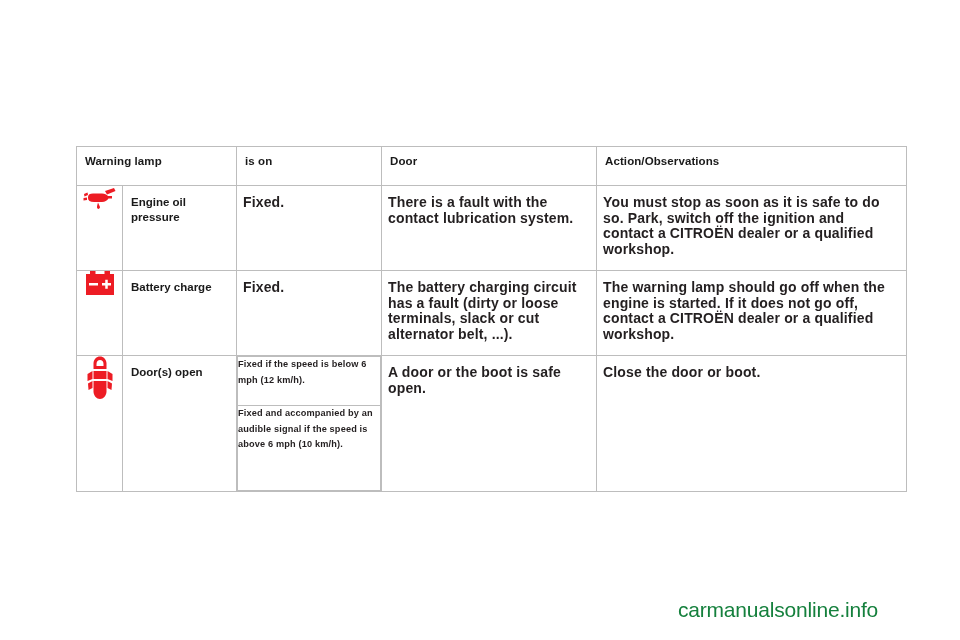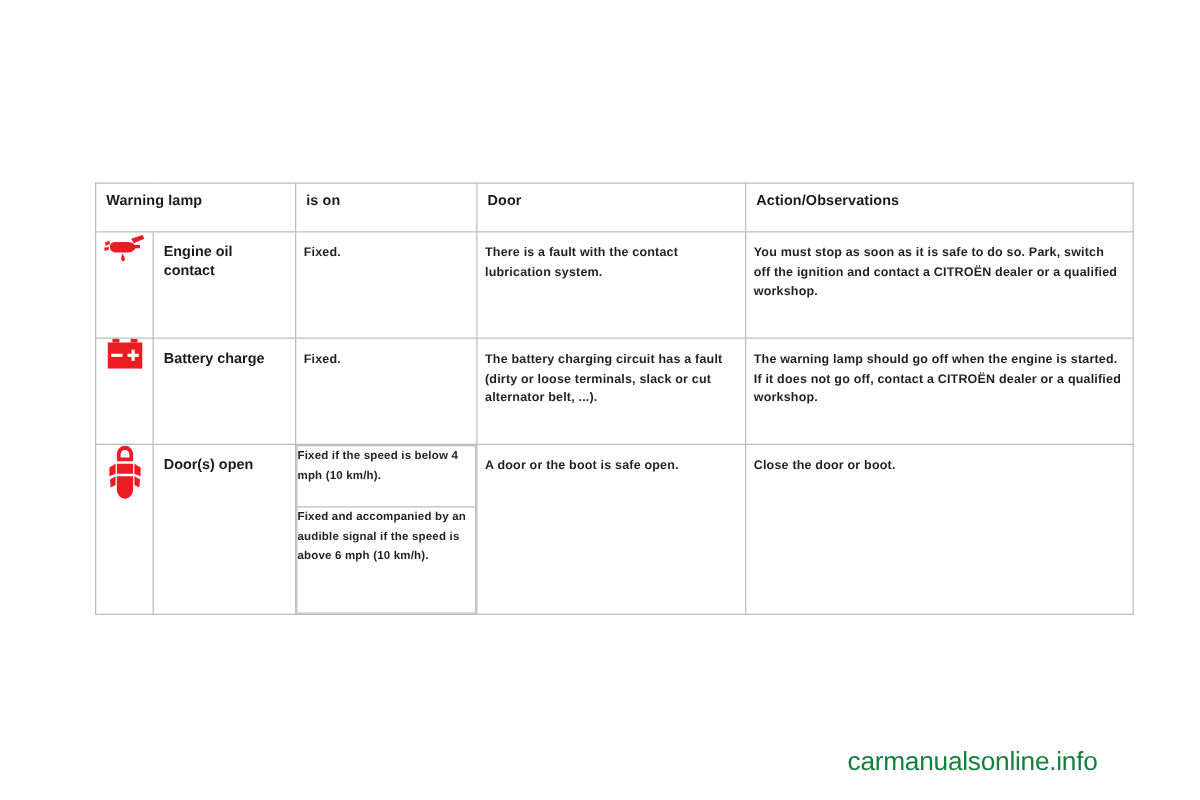--- a/index.html
+++ b/index.html
@@ -72,21 +72,21 @@
     font-weight: bold;
     color: #1a1a1a;
     line-height: 15px;
     padding: 9px 6px 9px 8px !important;
     vertical-align: top;
   }
   .cell-label.mid { vertical-align: middle; }
 
   .cell-body {
     background: #ffffff;
-    font-size: 10px;
+    font-size: 14px;
     font-weight: bold;
     color: #231f20;
     line-height: 15.5px;
     padding: 9px 8px 9px 6px !important;
     vertical-align: top;
     letter-spacing: 0.15px;
   }
   .cell-body.mid { vertical-align: middle; }
 
   
@@ -161,21 +161,21 @@
               <path d="M44 10 L62 4 L65 10 L48 17 Z"></path>
 
               <path d="M30 33 L34 42 C34 45 31 47 29 45 C27 43 28 40 30 33 Z"></path>
 
               <path d="M2 16 L9 13 L10 18 L3 21 Z"></path>
               <path d="M1 24 L8 23 L8 28 L1 29 Z"></path>
             </g>
           </svg>
         </span>
       </td>
-      <td class="cell-label">Engine oil contact</td>
+      <td class="cell-label">Engine oil pressure</td>
       <td class="cell-body">Fixed.</td>
       <td class="cell-body">There is a fault with the contact lubrication system.</td>
       <td class="cell-body">You must stop as soon as it is safe to do so. Park, switch off the ignition and contact a CITROËN dealer or a qualified workshop.</td>
     </tr>
 
     <tr>
       <td class="cell-icon" style="height:84px">
         <span class="icon-box">
           <svg width="28" height="24" viewBox="0 0 56 48" xmlns="http://www.w3.org/2000/svg">
             <g fill="#ED1C24">
@@ -225,21 +225,21 @@
             </g>
           </svg>
         </span>
       </td>
       <td class="cell-label mid">Door(s) open</td>
 
       <td class="sub-wrap">
         <table class="sub">
           <tbody>
                 <tr>
-            <td style="height:48px">Fixed if the speed is below 4 mph (10 km/h).</td>
+            <td style="height:48px">Fixed if the speed is below 6 mph (12 km/h).</td>
           </tr>
           <tr>
             <td style="height:84px">Fixed and accompanied by an audible signal if the speed is above 6 mph (10 km/h).</td>
           </tr>
         </tbody>
             </table>
       </td>
 
       <td class="cell-body mid">A door or the boot is safe open.</td>
       <td class="cell-body mid">Close the door or boot.</td>

